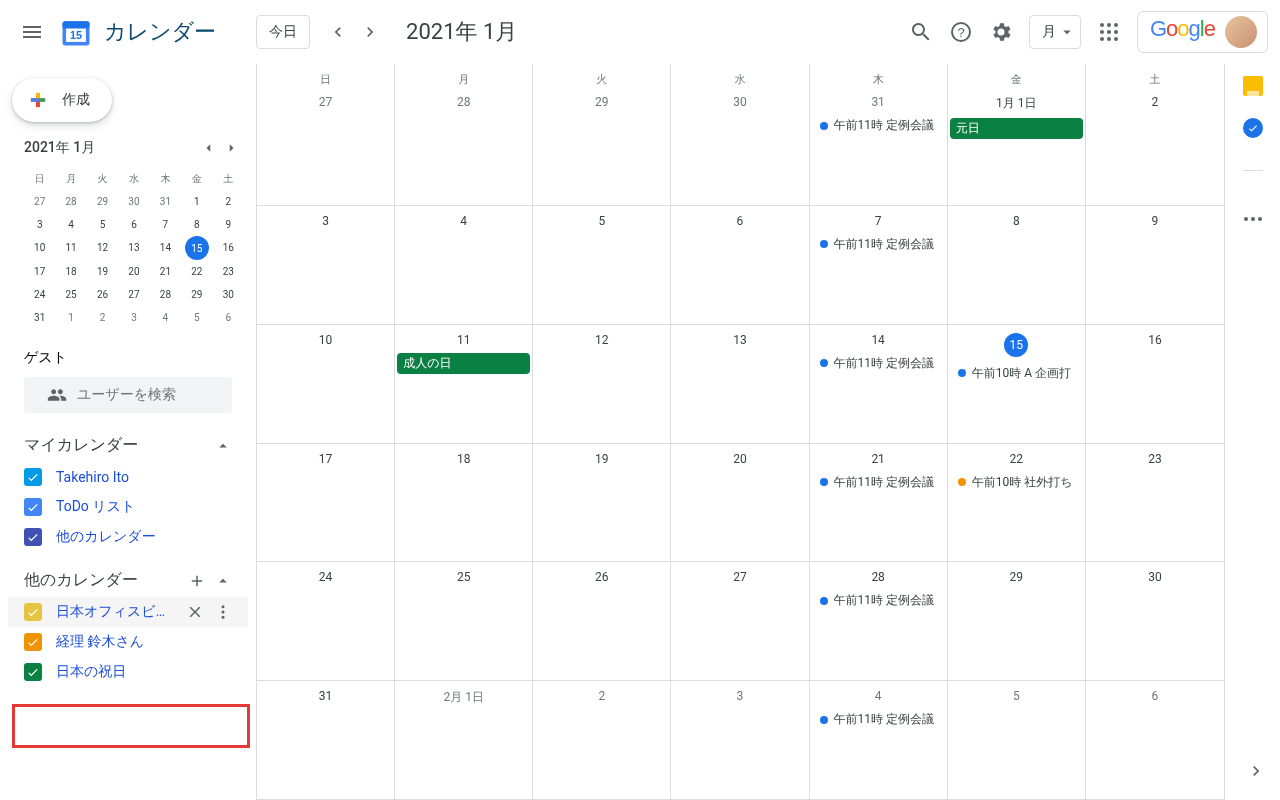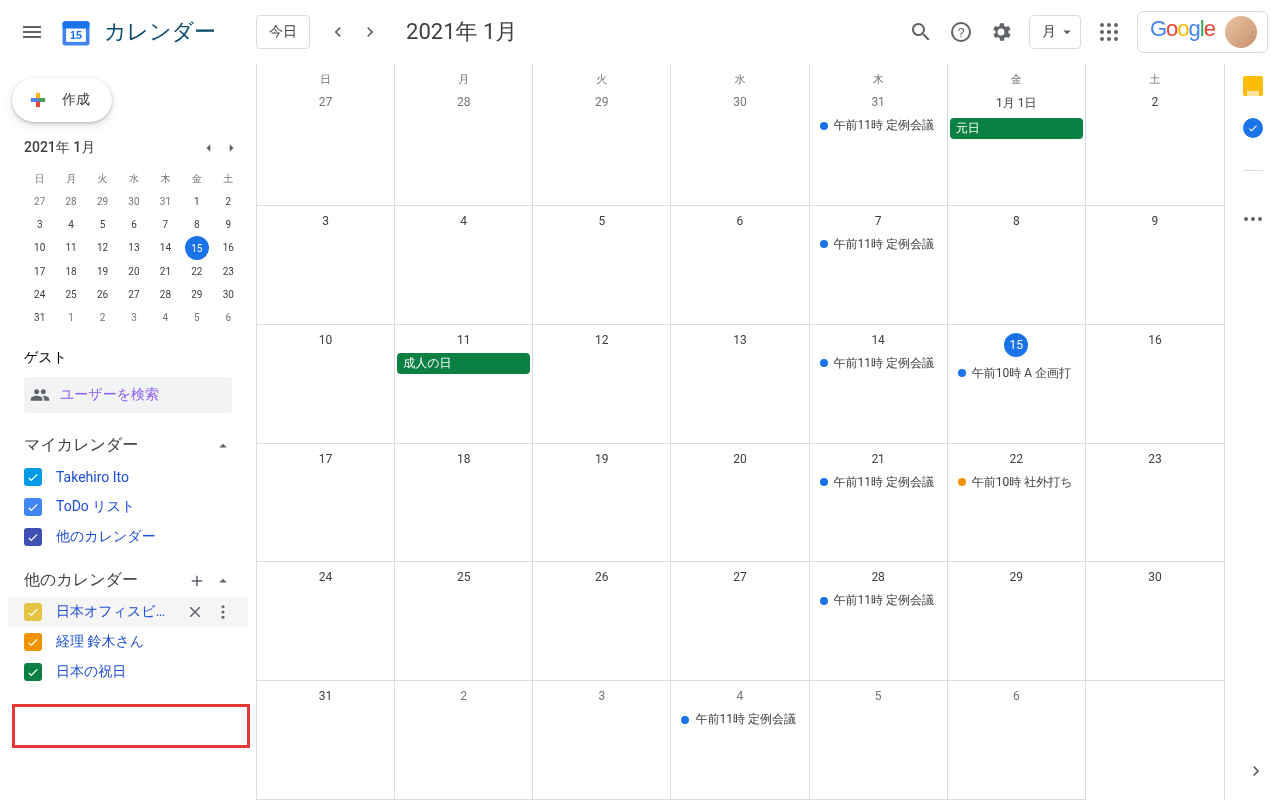--- a/index.html
+++ b/index.html
@@ -33,21 +33,21 @@
 .mini-nav .mini-arrow { width: 24px; height: 24px; display: flex; align-items: center; justify-content: center; cursor: pointer; color: #5f6368; }
 .mini-nav svg { width: 18px; height: 18px; fill: currentColor; }
 .mini-grid { display: grid; grid-template-columns: repeat(7, 1fr); gap: 0; font-size: 10px; }
 .mini-dh { text-align: center; color: #70757a; padding: 4px 0; font-size: 10px; font-weight: 500; }
 .mini-day { text-align: center; padding: 6px 0; color: #3c4043; cursor: pointer; font-size: 10px; position: relative; }
 .mini-day.muted { color: #70757a; }
 .mini-day.today span { background: #1a73e8; color: #fff; border-radius: 50%; display: inline-flex; width: 24px; height: 24px; align-items: center; justify-content: center; margin: -6px 0; }
 
 .guest-section { padding: 12px 16px 4px 16px; }
 .guest-title { font-size: 14px; color: #000000; margin-bottom: 10px; }
-.search-box { background: #f1f3f4; border-radius: 4px; padding: 8px 6px; display: flex; align-items: center; color: #8b5cf6; cursor: text; }
+.search-box { background: #f1f3f4; border-radius: 4px; padding: 8px 23px; display: flex; align-items: center; color: #737373; cursor: text; }
 .search-box svg { width: 20px; height: 20px; fill: #5f6368; margin-right: 10px; }
 .search-box span { font-size: 14px; }
 
 .cal-section { padding: 12px 16px 0 16px; }
 .sec-head { display: flex; align-items: center; justify-content: space-between; cursor: pointer; padding: 6px 0; }
 .sec-title { font-size: 16px; color: #3c4043; }
 .sec-icons { display: flex; align-items: center; gap: 8px; }
 .sec-icons svg { width: 18px; height: 18px; fill: #5f6368; cursor: pointer; }
 
 .cal-item { display: flex; align-items: center; padding: 6px 0; cursor: pointer; }
@@ -461,20 +461,23 @@
         <div class="day-cell">
           <div class="day-num"><span>29</span></div>
         </div>
         <div class="day-cell">
           <div class="day-num"><span>30</span></div>
         </div>
         <div class="day-cell">
           <div class="day-num"><span>31</span></div>
         </div>
         <div class="day-cell">
+          <div class="day-num muted"><span>2月 1日</span></div>
+        </div>
+        <div class="day-cell">
           <div class="day-num muted"><span>2</span></div>
         </div>
         <div class="day-cell">
           <div class="day-num muted"><span>3</span></div>
         </div>
         <div class="day-cell">
           <div class="day-num muted"><span>4</span></div>
           <div class="event dot blue-dot">午前11時 定例会議</div>
         </div>
         <div class="day-cell">

